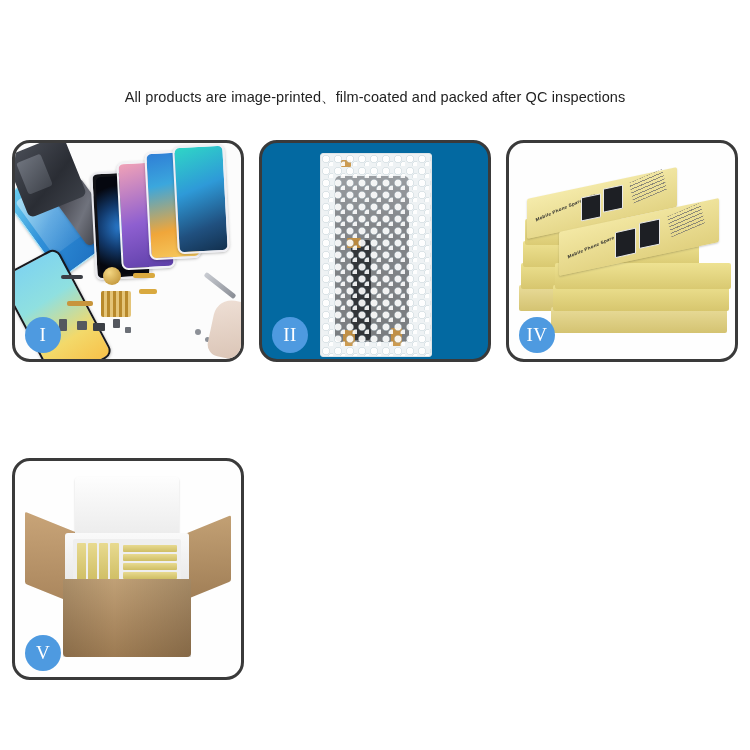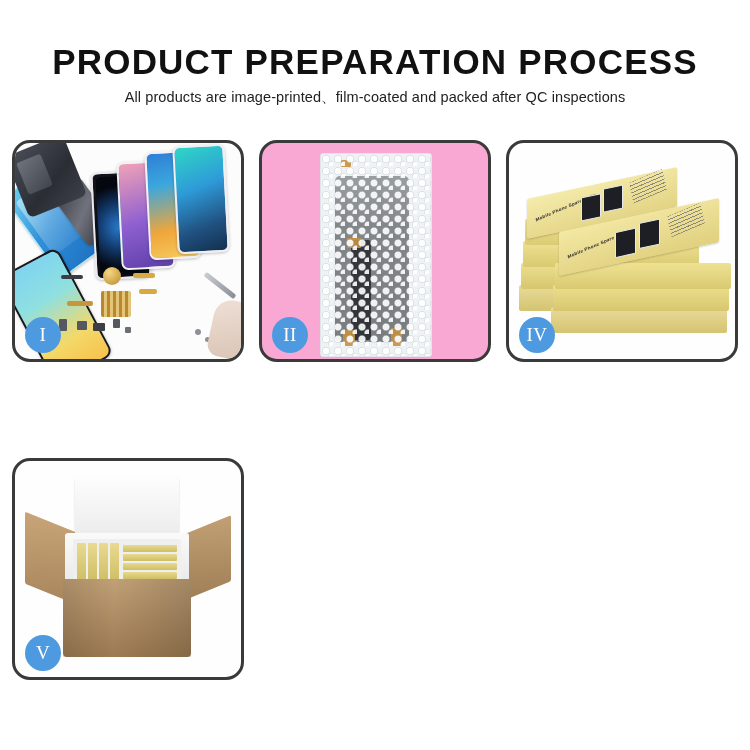--- a/index.html
+++ b/index.html
@@ -82,21 +82,21 @@
     background:repeating-linear-gradient(90deg,#b8892c 0 3px,#e4c478 3px 6px),
                repeating-linear-gradient(0deg,#b8892c 0 3px,#e4c478 3px 6px);}
   .flex{position:absolute;background:#d9a93f;border-radius:2px;height:5px;}
   .tiny{position:absolute;background:#55585f;border-radius:1px;}
   .tool{position:absolute;left:186px;top:140px;width:38px;height:5px;border-radius:2px;
     background:linear-gradient(90deg,#c9ccd2,#8a8e96);transform:rotate(38deg);}
   .hand{position:absolute;left:196px;top:158px;width:44px;height:58px;border-radius:18px 10px 14px 12px;
     background:linear-gradient(160deg,#efe0d6,#d9c3b4);transform:rotate(12deg);}
 
   
-  .p2{background:#f9a8d4;}
+  .p2{background:#0369a1;}
   .bubble-bag{
     position:absolute;left:58px;top:10px;width:110px;height:202px;
     background:#eef2f4;border:1px solid #dfe5e8;border-radius:3px;
   }
   .bubbles{position:absolute;inset:0;
     background:
       radial-gradient(circle at 5px 5px,rgba(255,255,255,.95) 3.2px,rgba(190,205,212,.55) 3.6px,rgba(0,0,0,0) 4.4px),
       radial-gradient(circle at 11px 11px,rgba(255,255,255,.95) 3.2px,rgba(190,205,212,.55) 3.6px,rgba(0,0,0,0) 4.4px);
     background-size:12px 12px,12px 12px;opacity:.95;}
   .inner-screen{
@@ -165,21 +165,20 @@
     clip-path:polygon(0 34%,100% 10%,100% 78%,0 100%);}
   .c6-seam{position:absolute;left:60px;top:30px;width:120px;height:3px;
     background:rgba(120,96,64,.55);transform:rotate(11deg);}
   .c6-tape{position:absolute;background:#b89a72;opacity:.85;border-radius:1px;}
 </style>
 </head>
 <body>
 
 <div class="page">
 
-  <div class="title">PRODUCT PREPARATION PROCESS</div>
   <div class="subtitle">All products are image-printed、film-coated and packed after QC inspections</div>
 
   <div class="grid">
 
     <div class="panel p1">
       <div class="scene">
         <div class="ph film"></div>
         <div class="ph mod"></div>
         <div class="ph ph-a"></div>
         <div class="ph ph-b"></div>

